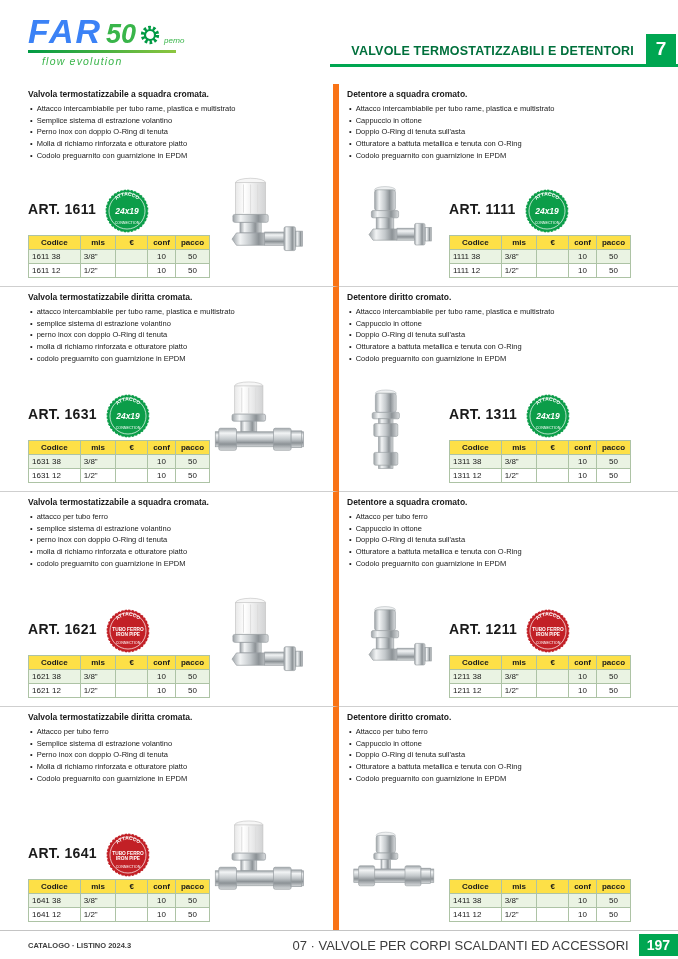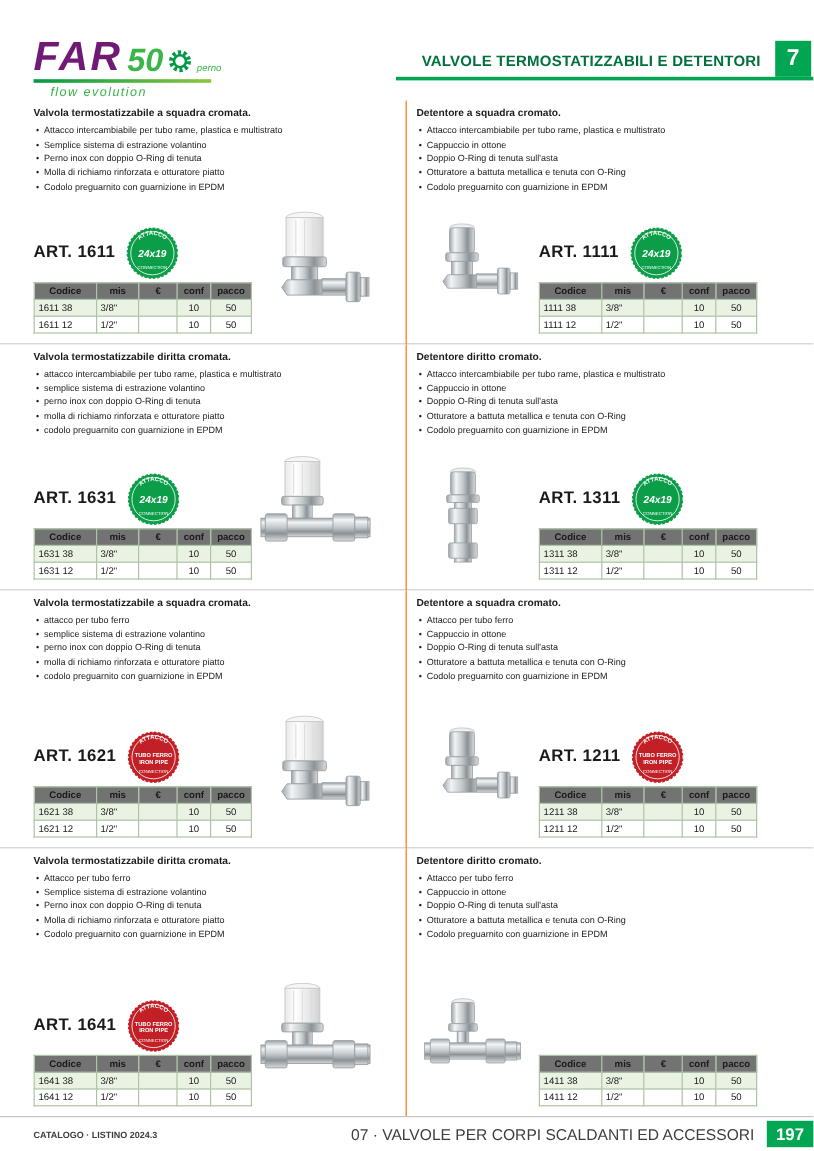--- a/index.html
+++ b/index.html
@@ -3,56 +3,56 @@
 <meta charset="utf-8">
 <style>
   * { margin:0; padding:0; box-sizing:border-box; }
   html,body { width:678px; height:959px; }
   body { background:#ffffff; font-family:"Liberation Sans", sans-serif; color:#1a1a1a; position:relative; overflow:hidden; }
 
   
   .header { position:relative; height:84px; }
   .logo { position:absolute; left:28px; top:16px; }
   .logo-top { display:flex; align-items:flex-end; gap:4px; }
-  .logo-far { font-style:italic; font-weight:bold; font-size:34px; line-height:.9; color:#701a75; letter-spacing:2px;margin-top:16px; }
+  .logo-far { font-style:italic; font-weight:bold; font-size:34px; line-height:.9; color:#3b82f6; letter-spacing:2px; }
   .logo-50 { font-style:italic; font-weight:bold; font-size:27px; line-height:.9; color:#39b54a; }
   .gear { width:20px; height:20px; margin-bottom:2px; }
   .logo-anni { font-style:italic; font-size:8px; color:#39b54a; margin-bottom:2px; }
   .logo-rule { height:3px; width:148px; background:linear-gradient(90deg,#009a44,#8dc63f); margin:3px 0 2px; }
   .logo-tagline { font-style:italic; font-size:10.5px; color:#39b54a; letter-spacing:1.2px; padding-left:14px; }
 
   .section-title { position:absolute; right:44px; top:44px; font-weight:bold; font-size:12.5px; color:#00703c; letter-spacing:.2px; }
   .section-rule { position:absolute; left:330px; right:0; top:64px; height:3px; background:#00a651; }
   .chapter-box { position:absolute; right:2px; top:34px; width:30px; height:30px; background:#00a651; color:#fff;
                  font-weight:bold; font-size:19px; display:flex; align-items:center; justify-content:center; }
 
   
   .grid { position:absolute; top:84px; left:0; width:678px;
           display:grid; grid-template-columns:339px 339px; grid-template-rows:203px 205px 215px 223px; }
   .cell { position:relative; padding-top:5px; }
-  .cell-l { padding-left:28px; padding-right:10px; border-right:1px solid #f97316; }
+  .cell-l { padding-left:28px; padding-right:10px; border-right:6px solid #f97316; }
   .cell-r { padding-left:8px;  padding-right:28px; }
   .rb { border-bottom:1px solid #cfcfcf; }
 
   .cell-title { font-size:8.5px; font-weight:bold; margin-bottom:4px; }
   ul.features { font-size:7.5px; line-height:1.55; }
   ul.features li { list-style:none; padding-left:10px; text-indent:-8px; }
   ul.features li::before { content:"•"; margin-right:4px; }
 
   .cell-bottom { position:absolute; left:28px; right:10px; bottom:8px; display:flex; align-items:flex-end; }
   .cell-r .cell-bottom { left:8px; right:28px; }
 
   .art-block { flex:0 0 182px; }
   .art-row { display:flex; align-items:center; gap:8px; margin-bottom:5px; }
   .art-label { font-size:14px; font-weight:bold; letter-spacing:.3px; white-space:nowrap; }
   .badge { width:46px; height:46px; margin-bottom:-4px; flex:0 0 auto; }
 
   table.price-table { border-collapse:collapse; font-size:8px; width:182px; }
   .price-table th, .price-table td { border:1px solid #adc3a5; padding:2px 3px; height:13px; }
-  .price-table th { background:#737373; font-weight:bold; text-align:center; }
+  .price-table th { background:#fde047; font-weight:bold; text-align:center; }
   .price-table td { text-align:left; background:#fff; }
   .price-table td:nth-child(4), .price-table td:nth-child(5) { text-align:center; }
   .price-table tbody tr:nth-child(odd) td { background:#eaf3e3; }
   .c-cod{width:52px}.c-mis{width:36px}.c-eur{width:32px}.c-conf{width:28px}.c-pac{width:34px}
 
   .product-image { width:100px; height:102px; margin-bottom:2px; }
   .cell-l .product-image { margin-left:auto; margin-right:16px; }
   .cell-r .product-image { width:88px; margin-left:2px; margin-right:12px; }
 
   

